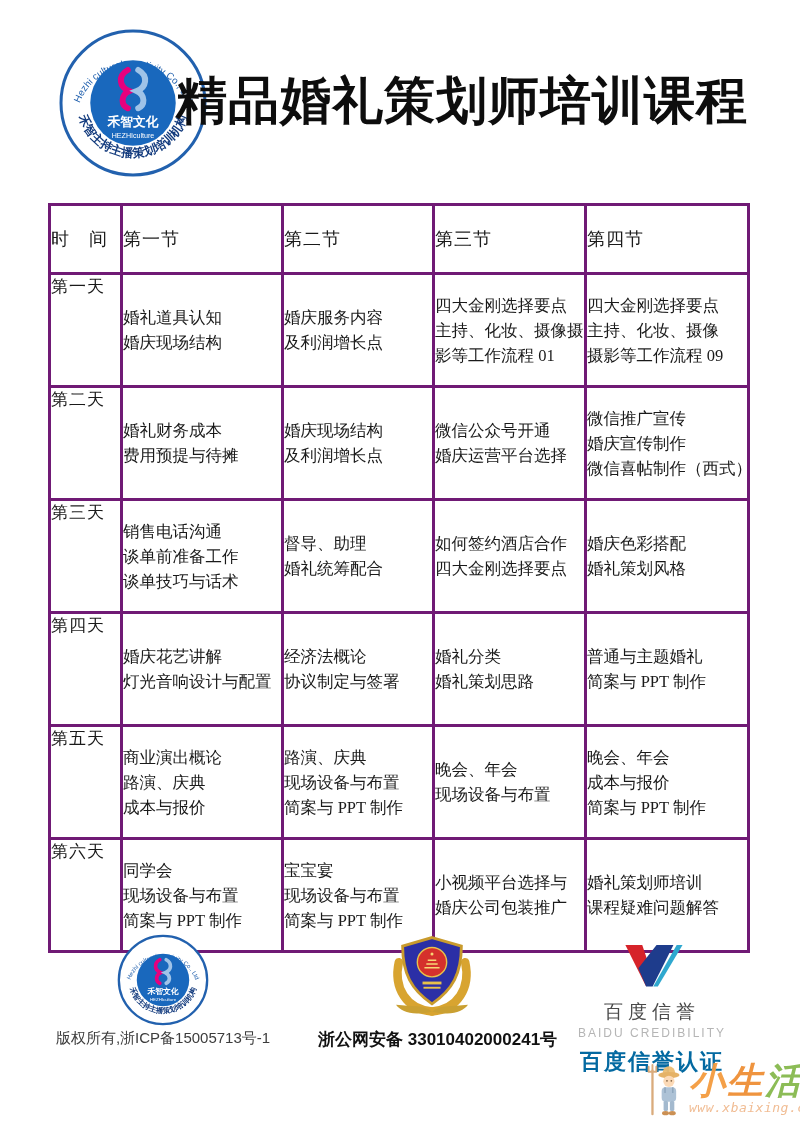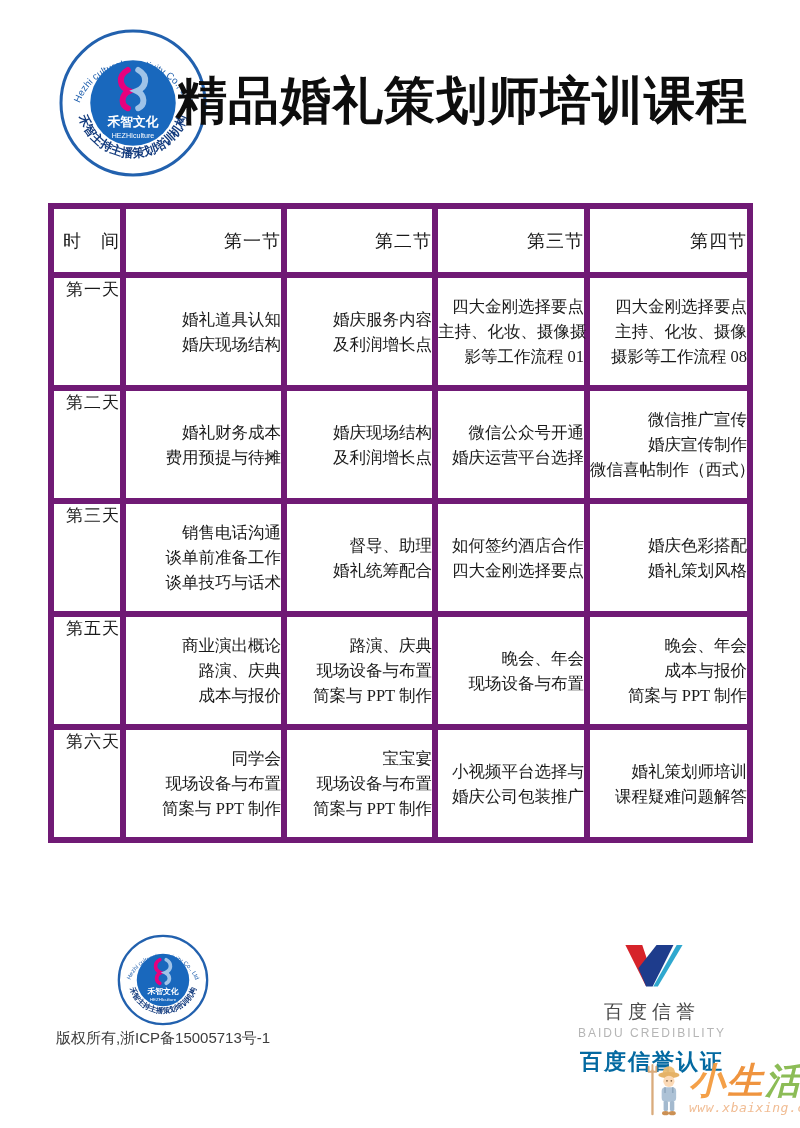--- a/index.html
+++ b/index.html
@@ -18,21 +18,21 @@
     font-size:51px; line-height:62px; font-weight:bold; text-align:center;
     letter-spacing:1px; white-space:nowrap; color:#0d0d0d;
   }
 
   
   table.course-table {
     position:absolute; left:48px; top:203px; width:699px;
     border-collapse:collapse; table-layout:fixed;
   }
   .course-table th, .course-table td {
-    border:6px solid #701a75; padding:0; text-align:right; color:#1a1a1a;
+    border:3px solid #701a75; padding:0; text-align:left; color:#1a1a1a;
   }
   .course-table thead tr { height:69px; }
   .course-table tbody tr { height:113px; }
   .course-table th {
     font-weight:normal; font-size:18px; vertical-align:middle; letter-spacing:1px;
   }
   .day-cell { vertical-align:top; padding-top:20px; font-size:17px; letter-spacing:1px; }
   .session-cell { vertical-align:middle; font-size:16.5px; }
   .session-cell .line { line-height:25px; white-space:nowrap; }
 
@@ -135,21 +135,21 @@
             <div class="line">及利润增长点</div>
           </td>
           <td class="session-cell">
             <div class="line">四大金刚选择要点</div>
             <div class="line">主持、化妆、摄像摄</div>
             <div class="line">影等工作流程 01</div>
           </td>
           <td class="session-cell">
             <div class="line">四大金刚选择要点</div>
             <div class="line">主持、化妆、摄像</div>
-            <div class="line">摄影等工作流程 08</div>
+            <div class="line">摄影等工作流程 09</div>
           </td>
         </tr>
         <tr>
           <td class="day-cell">第二天</td>
           <td class="session-cell">
             <div class="line">婚礼财务成本</div>
             <div class="line">费用预提与待摊</div>
           </td>
           <td class="session-cell">
             <div class="line">婚庆现场结构</div>
@@ -176,20 +176,39 @@
             <div class="line">督导、助理</div>
             <div class="line">婚礼统筹配合</div>
           </td>
           <td class="session-cell">
             <div class="line">如何签约酒店合作</div>
             <div class="line">四大金刚选择要点</div>
           </td>
           <td class="session-cell">
             <div class="line">婚庆色彩搭配</div>
             <div class="line">婚礼策划风格</div>
+          </td>
+        </tr>
+        <tr>
+          <td class="day-cell">第四天</td>
+          <td class="session-cell">
+            <div class="line">婚庆花艺讲解</div>
+            <div class="line">灯光音响设计与配置</div>
+          </td>
+          <td class="session-cell">
+            <div class="line">经济法概论</div>
+            <div class="line">协议制定与签署</div>
+          </td>
+          <td class="session-cell">
+            <div class="line">婚礼分类</div>
+            <div class="line">婚礼策划思路</div>
+          </td>
+          <td class="session-cell">
+            <div class="line">普通与主题婚礼</div>
+            <div class="line">简案与 PPT 制作</div>
           </td>
         </tr>
         <tr>
           <td class="day-cell">第五天</td>
           <td class="session-cell">
             <div class="line">商业演出概论</div>
             <div class="line">路演、庆典</div>
             <div class="line">成本与报价</div>
           </td>
           <td class="session-cell">
@@ -246,20 +265,35 @@
       </text>
       <circle cx="100" cy="100" r="57" fill="#1968bd"></circle>
       <path d="M93,56 C79,64 82,79 95,84 C83,90 84,103 93,107" stroke="#e6007e" stroke-width="8" fill="none" stroke-linecap="round"></path>
       <path d="M107,56 C121,64 118,79 105,84 C117,90 116,103 107,107" stroke="#9fc3e8" stroke-width="8" fill="none" stroke-linecap="round"></path>
       <text x="100" y="131" text-anchor="middle" font-size="17" font-weight="bold" fill="#ffffff">禾智文化</text>
       <text x="100" y="146" text-anchor="middle" font-size="9.5" fill="#ffffff" font-family="Liberation Sans, sans-serif">HEZHIculture</text>
     </svg>
     <div class="copyright-text">版权所有,浙ICP备15005713号-1</div>
   </div>
 
+  <div class="footer-item footer-police">
+    <svg width="96" height="90" viewBox="0 0 100 95" xmlns="http://www.w3.org/2000/svg">
+      <path d="M50,87 C23,85 9,62 15,35" stroke="#d8a430" stroke-width="9" fill="none" stroke-linecap="round"></path>
+      <path d="M50,87 C77,85 91,62 85,35" stroke="#d8a430" stroke-width="9" fill="none" stroke-linecap="round"></path>
+      <path d="M50,87 C30,92 18,88 12,80 C30,82 40,80 50,87 Z" fill="#caa032"></path>
+      <path d="M50,87 C70,92 82,88 88,80 C70,82 60,80 50,87 Z" fill="#caa032"></path>
+      <path d="M50,9 L81,18 C81,47 72,64 50,79 C28,64 19,47 19,18 Z" fill="#2b2fa6" stroke="#c99b2d" stroke-width="3"></path>
+      <circle cx="50" cy="35" r="15.5" fill="#d5302c" stroke="#e8c24a" stroke-width="1.5"></circle>
+      <circle cx="50" cy="26.5" r="1.6" fill="#f7d774"></circle>
+      <path d="M42,41 h16 M44,37 h12 M45.5,33 h9" stroke="#f7d774" stroke-width="1.6" fill="none"></path>
+      <path d="M40,57 h20" stroke="#e8c24a" stroke-width="3"></path>
+      <path d="M41,62 h18" stroke="#e8c24a" stroke-width="2"></path>
+    </svg>
+    <div class="police-text">浙公网安备 33010402000241号</div>
+  </div>
 
   <div class="footer-item footer-baidu">
     <svg width="78" height="52" viewBox="0 0 110 80" xmlns="http://www.w3.org/2000/svg">
       <polygon points="14,6 40,6 52,42 46,70" fill="#d6232a"></polygon>
       <polygon points="46,70 34,42 62,6 88,6 56,70" fill="#1e3c8c"></polygon>
       <polygon points="93,6 102,6 64,70 57,70" fill="#2fa8cf"></polygon>
     </svg>
     <div class="baidu-name">百度信誉</div>
     <div class="baidu-name-en">BAIDU CREDIBILITY</div>
     <div class="baidu-cert">百度信誉认证</div>

